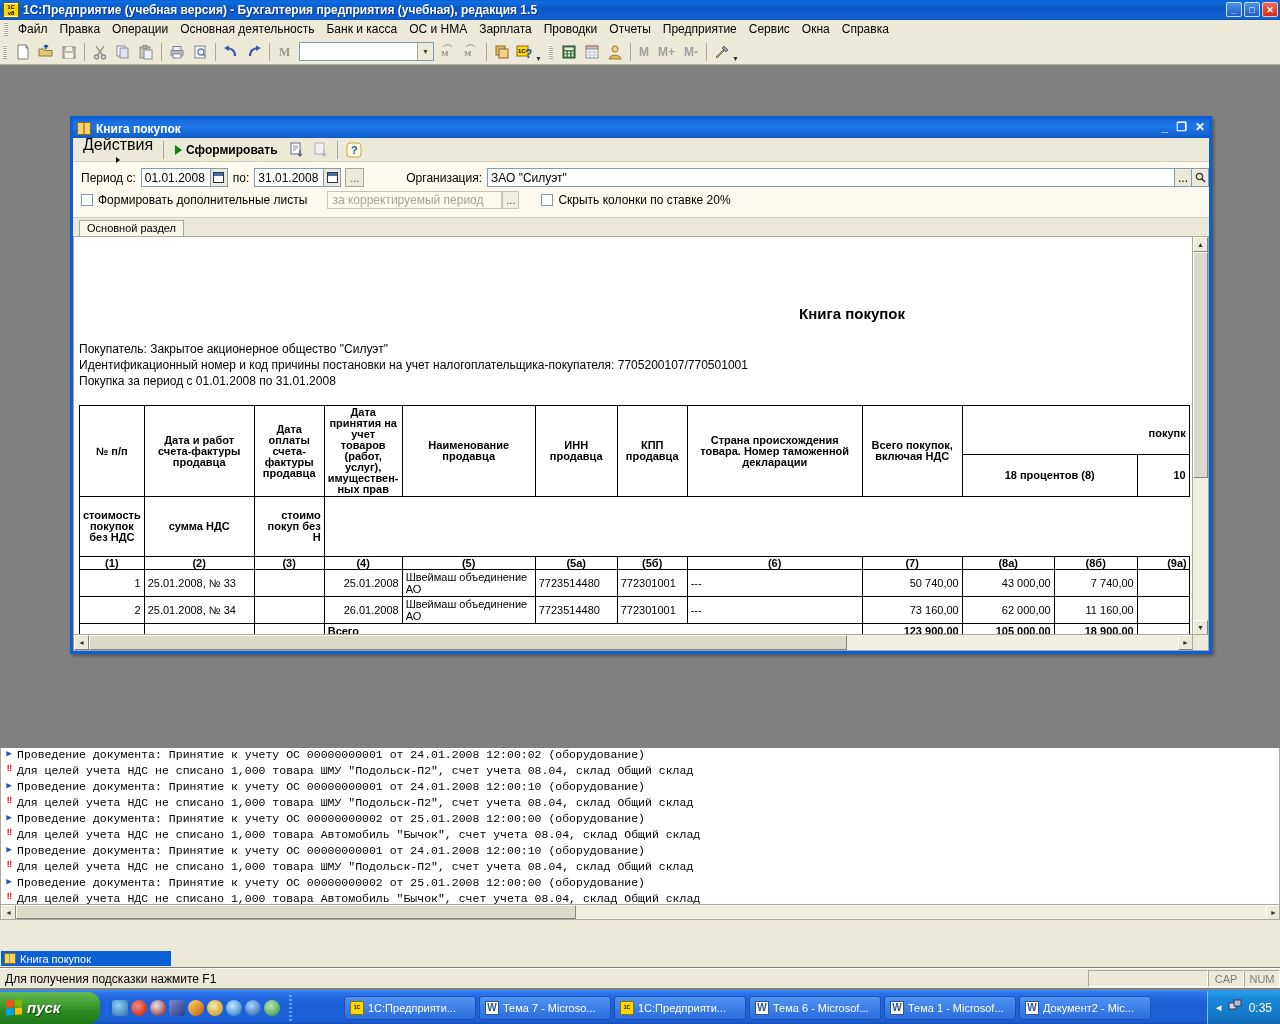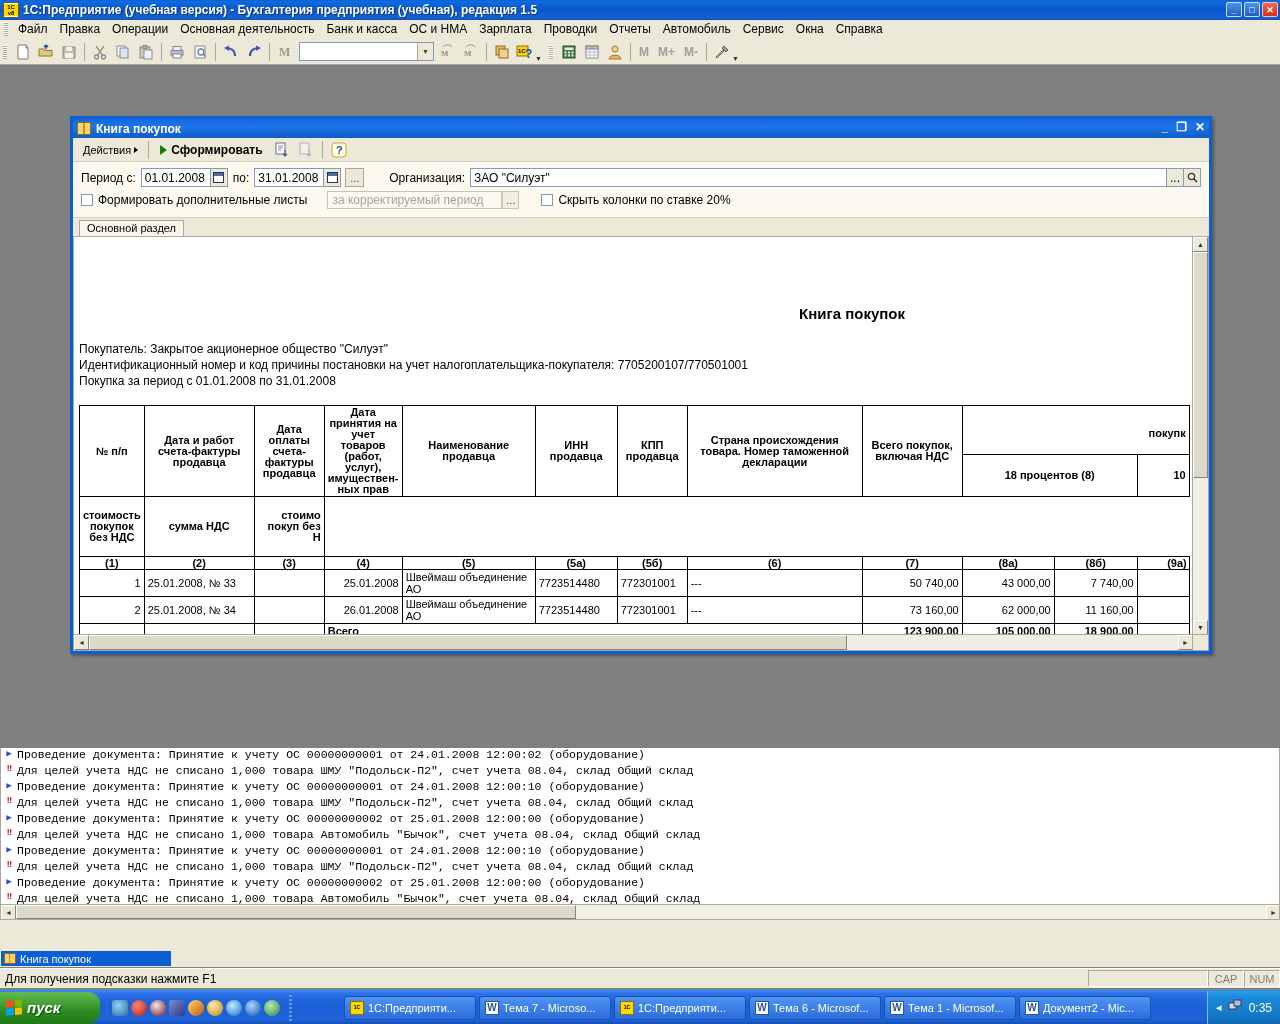--- a/index.html
+++ b/index.html
@@ -81,28 +81,28 @@
     width:14px;height:13px;margin-right:5px;background:#f3c13a;border:1px solid #8a6d14;
     background-image: linear-gradient(to right,#f6d36b 0 40%,#c8922a 40% 55%,#f6d36b 55% 100%);
   }
   .cwin-btns { position:absolute; right:4px; top:1px; display:flex; gap:8px; color:#fff; font-size:12px; align-items:center;}
   .cwin-btns span { font-family:"Liberation Sans",sans-serif; line-height:14px; }
 
   .child-toolbar {
     height:24px; background:#ece9d8; display:flex; align-items:center; padding-left:5px; gap:2px;
     border-bottom:1px solid #d4d0c0;
   }
-  .act-btn { display:flex; align-items:center; padding:2px 5px; font-size:11px; gap:3px; }
+  .act-btn { display:flex; align-items:center; padding:2px 5px; font-size:16px; gap:3px;flex-direction:column; }
   .form-btn { display:flex; align-items:center; gap:4px; padding:2px 6px; font-size:12px; font-weight:bold; }
   .tri-green { width:0;height:0;border-left:7px solid #108010;border-top:5px solid transparent;border-bottom:5px solid transparent; }
   .tri-black { width:0;height:0;border-left:4px solid #000;border-top:3px solid transparent;border-bottom:3px solid transparent; }
 
   
   .params { background:#fdf9ee; padding:6px 0 4px 0; border-bottom:1px solid #d4d0c0; }
-  .prow { display:flex; align-items:center; padding:0 8px 4px 8px; font-size:12px; }
+  .prow { display:flex; align-items:center; padding:0 0 4px 8px; font-size:12px; }
   .lbl { margin-right:5px; }
   .inp {
     height:19px; border:1px solid #7f9db9; background:#fff; display:flex; align-items:center;
     padding:0 3px; font-size:12px;
   }
   .calbtn {
     width:17px;height:19px;background:#ece9d8;border:1px solid #7f9db9;border-left:none;
     display:flex;align-items:center;justify-content:center;
   }
   .cal-glyph { width:11px;height:11px;background:#fff;border:1px solid #333;
@@ -242,21 +242,21 @@
     <div class="grip"></div>
     <div class="mi">Файл</div>
     <div class="mi">Правка</div>
     <div class="mi">Операции</div>
     <div class="mi">Основная деятельность</div>
     <div class="mi">Банк и касса</div>
     <div class="mi">ОС и НМА</div>
     <div class="mi">Зарплата</div>
     <div class="mi">Проводки</div>
     <div class="mi">Отчеты</div>
-    <div class="mi">Автомобиль</div>
+    <div class="mi">Предприятие</div>
     <div class="mi">Сервис</div>
     <div class="mi">Окна</div>
     <div class="mi">Справка</div>
   </div>
 
   <div class="toolbar">
     <div class="grip"></div>
 
     <div class="tbtn">
       <svg width="16" height="16">
@@ -470,21 +470,21 @@
               </div>
           </div>
           <span class="lbl" style="margin-left:5px">по:</span>
           <div style="display:flex">
             <div class="inp" style="width:70px">31.01.2008</div>
             <div class="calbtn">
                 <span class="cal-glyph"></span>
               </div>
           </div>
           <div class="dots-btn">...</div>
-          <span class="lbl" style="margin-left:25px">Организация:</span>
+          <span class="lbl" style="margin-left:42px">Организация:</span>
           <div style="display:flex; flex:1">
             <div class="inp" style="flex:1">ЗАО "Силуэт"</div>
             <div class="calbtn" style="width:17px">...</div>
             <div class="calbtn" style="width:17px">
               <svg width="11" height="11">
                   <circle cx="4.5" cy="4.5" r="3.2" fill="none" stroke="#333" stroke-width="1.2"></circle>
                   <path d="M7,7 L10,10" stroke="#333" stroke-width="1.4"></path>
                 </svg>
             </div>
           </div>

